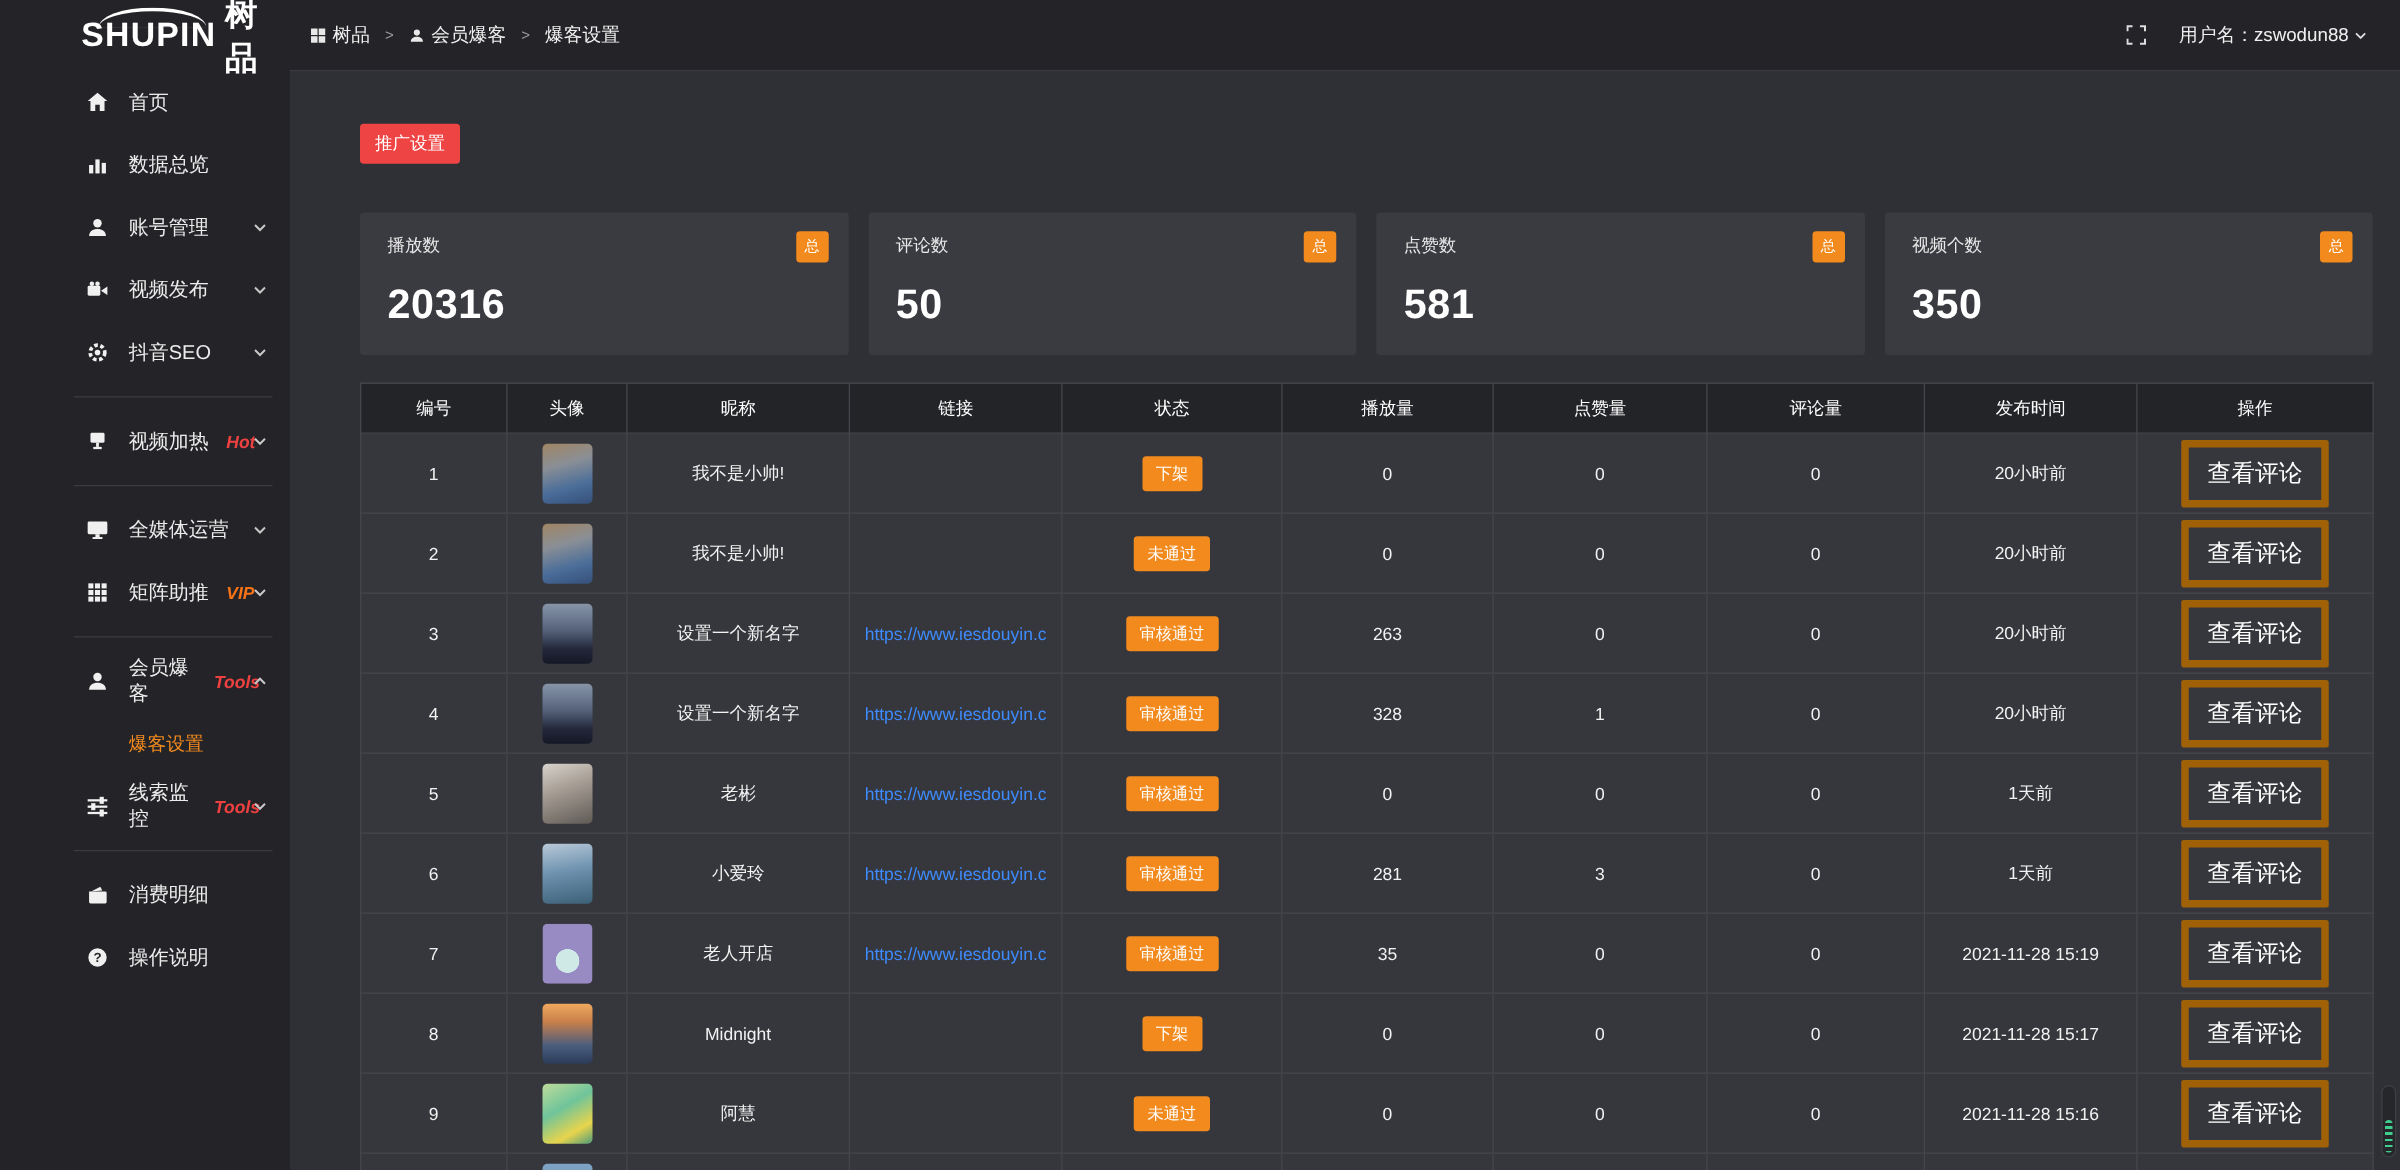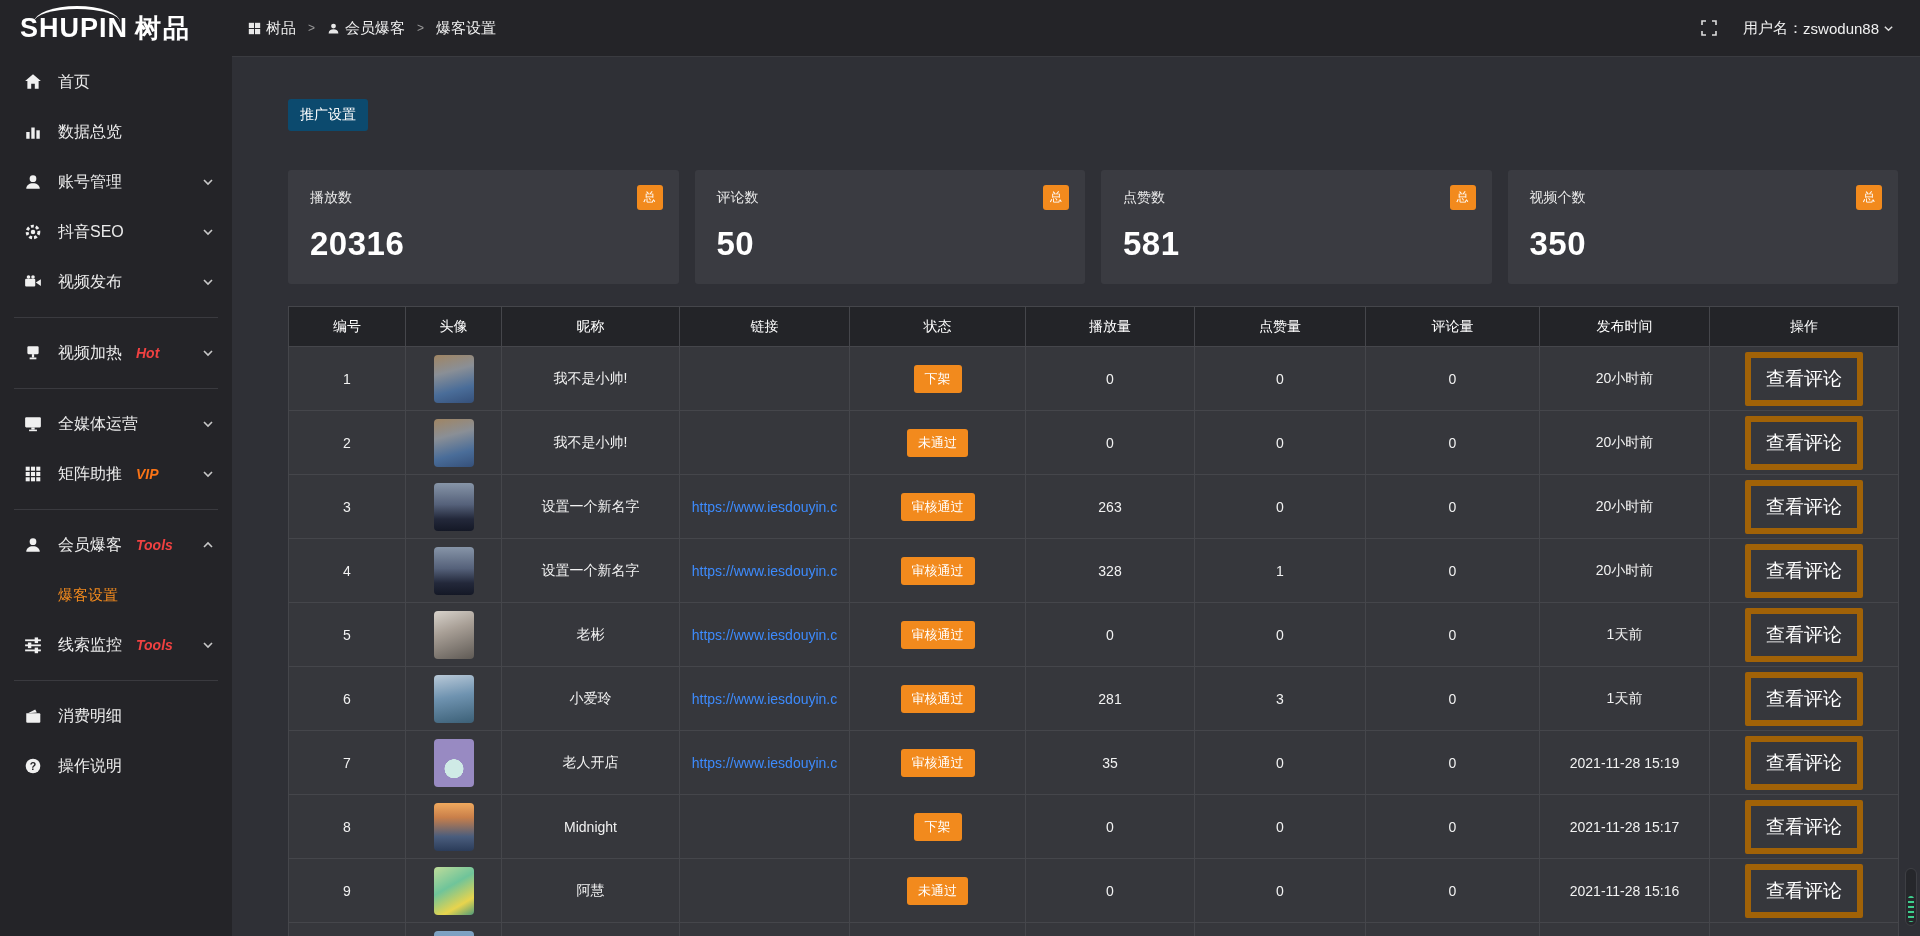--- a/index.html
+++ b/index.html
@@ -4,21 +4,21 @@
 <style>
   * { box-sizing: border-box; margin: 0; padding: 0; }
   html,body { width:1920px; height:936px; overflow:hidden; }
   body {
     position:relative;
     background:#2f3036;
     font-family:"Liberation Sans","DejaVu Sans",sans-serif;
     color:#fff;
   }
   
-  .sidebar { position:absolute; left:0; top:0; width:232px; height:936px; background:#242428; z-index:3; }
+  .sidebar { position:absolute; left:0; top:0; width:232px; height:936px; background:#242428; z-index:3;padding-left:45px; }
   .logo { height:57px; display:flex; align-items:center; padding-left:20px; }
   .logo-en { position:relative; font-size:27px; font-weight:800; letter-spacing:1px; line-height:1; }
   .logo-arc { position:absolute; left:14px; top:-9px; width:86px; height:16px;
               border-top:3px solid #fff; border-radius:50% 50% 0 0 / 100% 100% 0 0; }
   .logo-cn { font-size:26px; font-weight:700; margin-left:7px; letter-spacing:2px; }
   .s-item { position:relative; height:50px; display:flex; align-items:center; padding:0 24px; cursor:pointer; }
   .s-ico { width:18px; height:18px; margin-right:16px; display:inline-flex; flex:0 0 18px; }
   .s-ico svg { width:18px; height:18px; }
   .s-label { font-size:16px; color:#ececec; }
   .s-badge { font-size:14px; font-weight:700; font-style:italic; margin-left:14px; }
@@ -35,21 +35,21 @@
   .crumbs { display:flex; align-items:center; }
   .crumb { display:flex; align-items:center; font-size:15px; color:#f0f0f0; cursor:pointer; }
   .crumb .b-ico { display:inline-flex; margin-right:5px; }
   .crumb-sep { color:#9a9a9a; font-size:12px; margin:0 12px; }
   .top-right { display:flex; align-items:center; gap:26px;text-align:center; }
   .fullscreen { display:inline-flex; cursor:pointer; }
   .userbox { display:flex; align-items:center; font-size:15px; color:#f0f0f0; cursor:pointer; }
   .userbox .u-chev { margin-left:4px; display:inline-flex; }
   
   .content { position:absolute; left:232px; top:58px; right:0; bottom:0; padding:41px 22px 0 56px; background:#2f3036; }
-  .promo-btn { display:inline-block; background:#0c4a6e; color:#fff; border:none; border-radius:3px;
+  .promo-btn { display:inline-block; background:#ef4444; color:#fff; border:none; border-radius:3px;
                width:80px; height:32px; font-size:14px; cursor:pointer; font-family:inherit; }
   .cards { display:flex; gap:16px; margin-top:39px; }
   .card { flex:1 1 0; height:114px; background:#3a3b41; border-radius:3px; padding:18px 22px; position:relative; }
   .card-label { font-size:14px; color:#e8e8e8; }
   .card-badge { position:absolute; right:16px; top:15px; background:#f28a1d; color:#fff;
                 font-size:12px; padding:4px 7px; border-radius:3px; }
   .card-value { font-size:33px; font-weight:600; color:#fff; margin-top:18px; letter-spacing:0.5px; }
   
   table { width:100%; margin-top:22px; border-collapse:collapse; table-layout:fixed; background:#36373c; }
   th { background:#232428; height:40px; font-size:14px; font-weight:400; color:#fff; border:1px solid #45464b; }
@@ -111,42 +111,42 @@
       </span>
     <span class="s-label">账号管理</span>
     <span class="s-chevron">
         <svg width="12" height="12" viewBox="0 0 12 12">
           <polyline points="2,4 6,8 10,4" fill="none" stroke="#c8c8c8" stroke-width="1.6"></polyline>
         </svg>
       </span>
   </div>
   <div class="s-item">
     <span class="s-ico">
-        <svg viewBox="0 0 16 16">
-          <circle cx="8" cy="8" r="5.2" fill="none" stroke="#f0f0f0" stroke-width="2.6" stroke-dasharray="2.6 1.8"></circle>
-          <circle cx="8" cy="8" r="2" fill="#f0f0f0"></circle>
-        </svg>
-      </span>
-    <span class="s-label">抖音SEO</span>
-    <span class="s-chevron">
-        <svg width="12" height="12" viewBox="0 0 12 12">
-          <polyline points="2,4 6,8 10,4" fill="none" stroke="#c8c8c8" stroke-width="1.6"></polyline>
-        </svg>
-      </span>
-  </div>
-  <div class="s-item">
-    <span class="s-ico">
         <svg viewBox="0 0 16 16" fill="#f0f0f0">
           <rect x="1" y="5" width="9" height="7" rx="1"></rect>
           <polygon points="10.5,8.5 15,5.5 15,11.5"></polygon>
           <circle cx="4" cy="3.5" r="1.6"></circle>
           <circle cx="8" cy="3.5" r="1.6"></circle>
         </svg>
       </span>
     <span class="s-label">视频发布</span>
+    <span class="s-chevron">
+        <svg width="12" height="12" viewBox="0 0 12 12">
+          <polyline points="2,4 6,8 10,4" fill="none" stroke="#c8c8c8" stroke-width="1.6"></polyline>
+        </svg>
+      </span>
+  </div>
+  <div class="s-item">
+    <span class="s-ico">
+        <svg viewBox="0 0 16 16">
+          <circle cx="8" cy="8" r="5.2" fill="none" stroke="#f0f0f0" stroke-width="2.6" stroke-dasharray="2.6 1.8"></circle>
+          <circle cx="8" cy="8" r="2" fill="#f0f0f0"></circle>
+        </svg>
+      </span>
+    <span class="s-label">抖音SEO</span>
     <span class="s-chevron">
         <svg width="12" height="12" viewBox="0 0 12 12">
           <polyline points="2,4 6,8 10,4" fill="none" stroke="#c8c8c8" stroke-width="1.6"></polyline>
         </svg>
       </span>
   </div>
 
   <div class="s-divider"></div>
 
   <div class="s-item">

